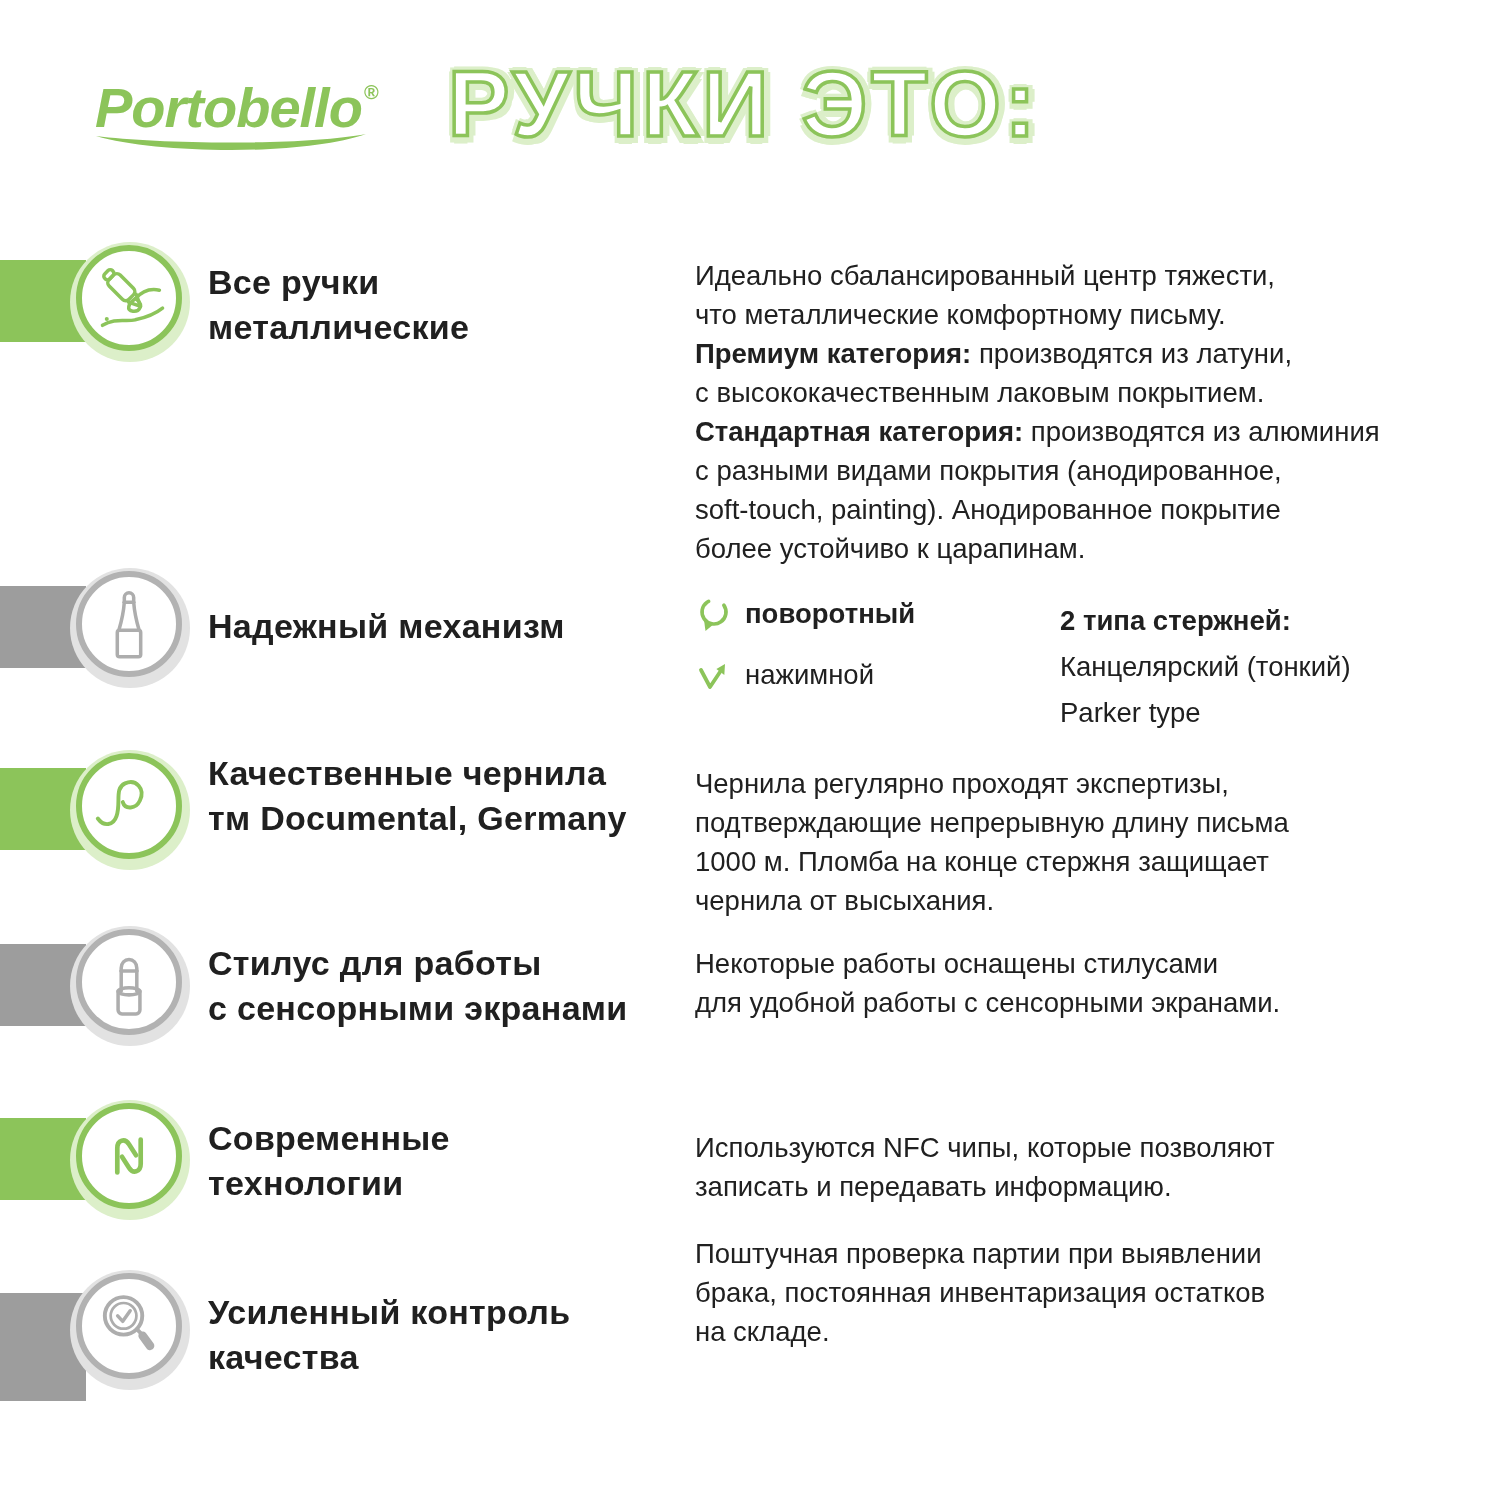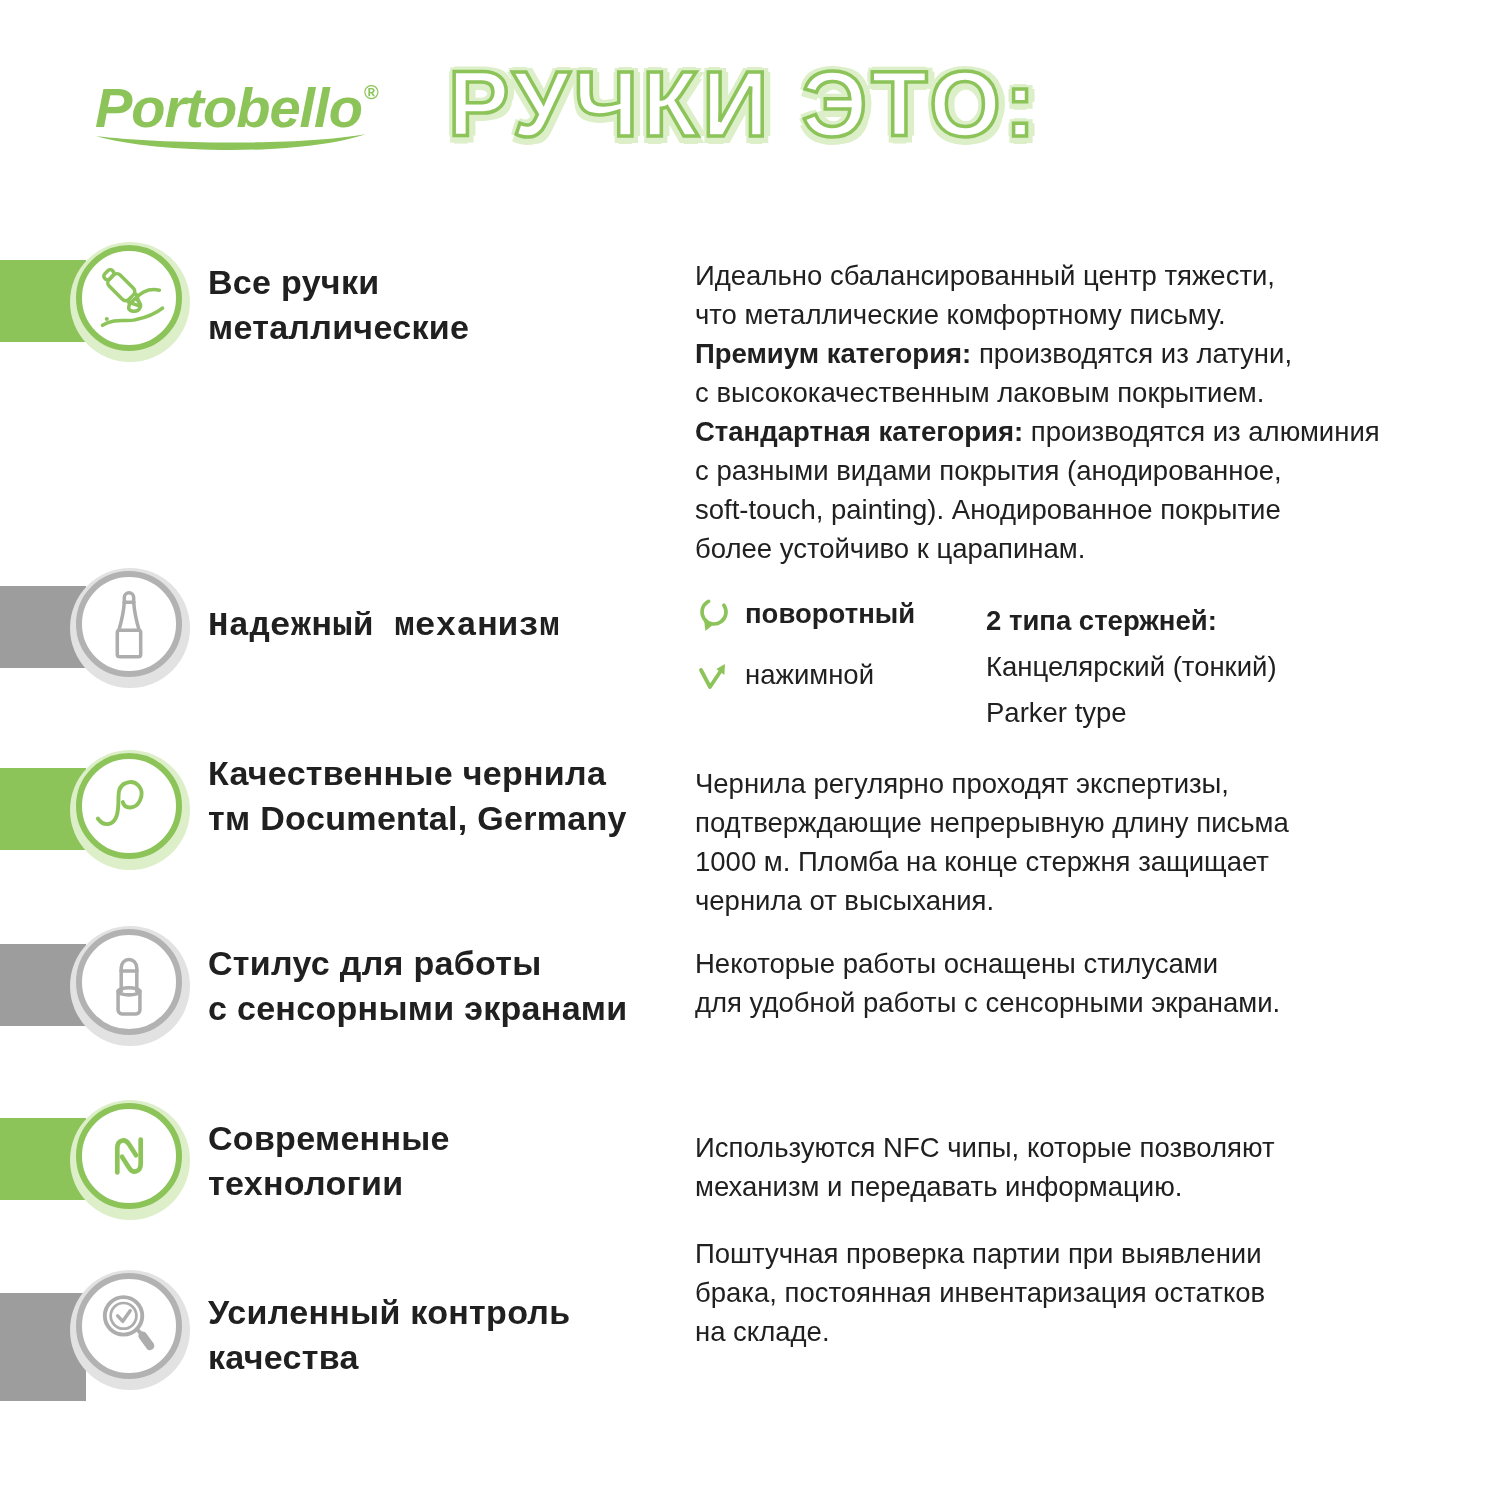--- a/index.html
+++ b/index.html
@@ -37,21 +37,21 @@
 
   .heading{position:absolute;left:208px;font-size:34px;font-weight:bold;line-height:45px;
            letter-spacing:0.3px;white-space:nowrap;}
   .desc{position:absolute;left:695px;font-size:27.5px;line-height:39px;white-space:nowrap;}
   .desc b{font-weight:bold;margin-top:40px;}
 
   
   .mech{position:absolute;left:695px;display:flex;align-items:center;gap:14px;
         font-size:27.5px;white-space:nowrap;}
   .mech svg{display:block;}
-  .refills{position:absolute;left:986px;font-size:27.5px;line-height:46px;white-space:nowrap;}
+  .refills{position:absolute;left:1060px;font-size:27.5px;line-height:46px;white-space:nowrap;}
   .refills .rtitle{font-weight:bold;}
 </style>
 </head>
 <body>
 
 <div class="page">
 
   <div class="logo"><span>Portobello</span><sup>®</sup></div>
   <div class="swoosh">
     <svg width="278" height="28" viewBox="0 0 278 28">
@@ -100,21 +100,21 @@
         <g class="icon-stroke ic-gray" stroke-width="4.5">
           <path d="M44,22 v-6 a6,6 0 0 1 12,0 v6"></path>
           <path d="M44,22 C43,36 40,48 37,58"></path>
           <path d="M56,22 C57,36 60,48 63,58"></path>
           <path d="M44,22 h12"></path>
           <rect x="35" y="58" width="30" height="34" rx="3"></rect>
         </g>
       </svg>
     </div>
   </div>
-  <div class="heading" style="top:604px;font-family:Liberation Mono, monospace;">
+  <div class="heading" style="top:604px;">
     <div>Надежный механизм</div>
   </div>
   <div class="mech" style="top:595px;font-weight:bold;">
     <svg width="36" height="38" viewBox="0 0 36 38">
       <circle cx="19" cy="17" r="12" fill="none" stroke="#8CC45A" stroke-width="3.6" stroke-dasharray="58 17.4" transform="rotate(-35 19 17)" stroke-linecap="round"></circle>
       <polygon points="9,25 19.5,28.5 10.5,36" fill="#8CC45A"></polygon>
     </svg>
     <span>поворотный</span>
   </div>
   <div class="mech" style="top:656px;">
@@ -182,21 +182,21 @@
         </g>
       </svg>
     </div>
   </div>
   <div class="heading" style="top:1116px;">
     <div>Современные</div>
     <div>технологии</div>
   </div>
   <div class="desc" style="top:1128px;">
       <div>Используются NFC чипы, которые позволяют</div>
-      <div>механизм и передавать информацию.</div>
+      <div>записать и передавать информацию.</div>
     </div>
 
   <div class="bar gray" style="top:1293px;height:108px;"></div>
   <div class="halo gray" style="top:1270px;">
     <div class="disc gray">
       <svg width="78" height="78" viewBox="0 0 100 100">
         <g class="icon-stroke ic-gray">
           <circle cx="43" cy="37" r="24" stroke-width="5"></circle>
           <circle cx="43" cy="37" r="16.5" stroke-width="3.5"></circle>
           <path d="M35.5,37 L42,44 L51.5,30.5" stroke-width="4.5"></path>

